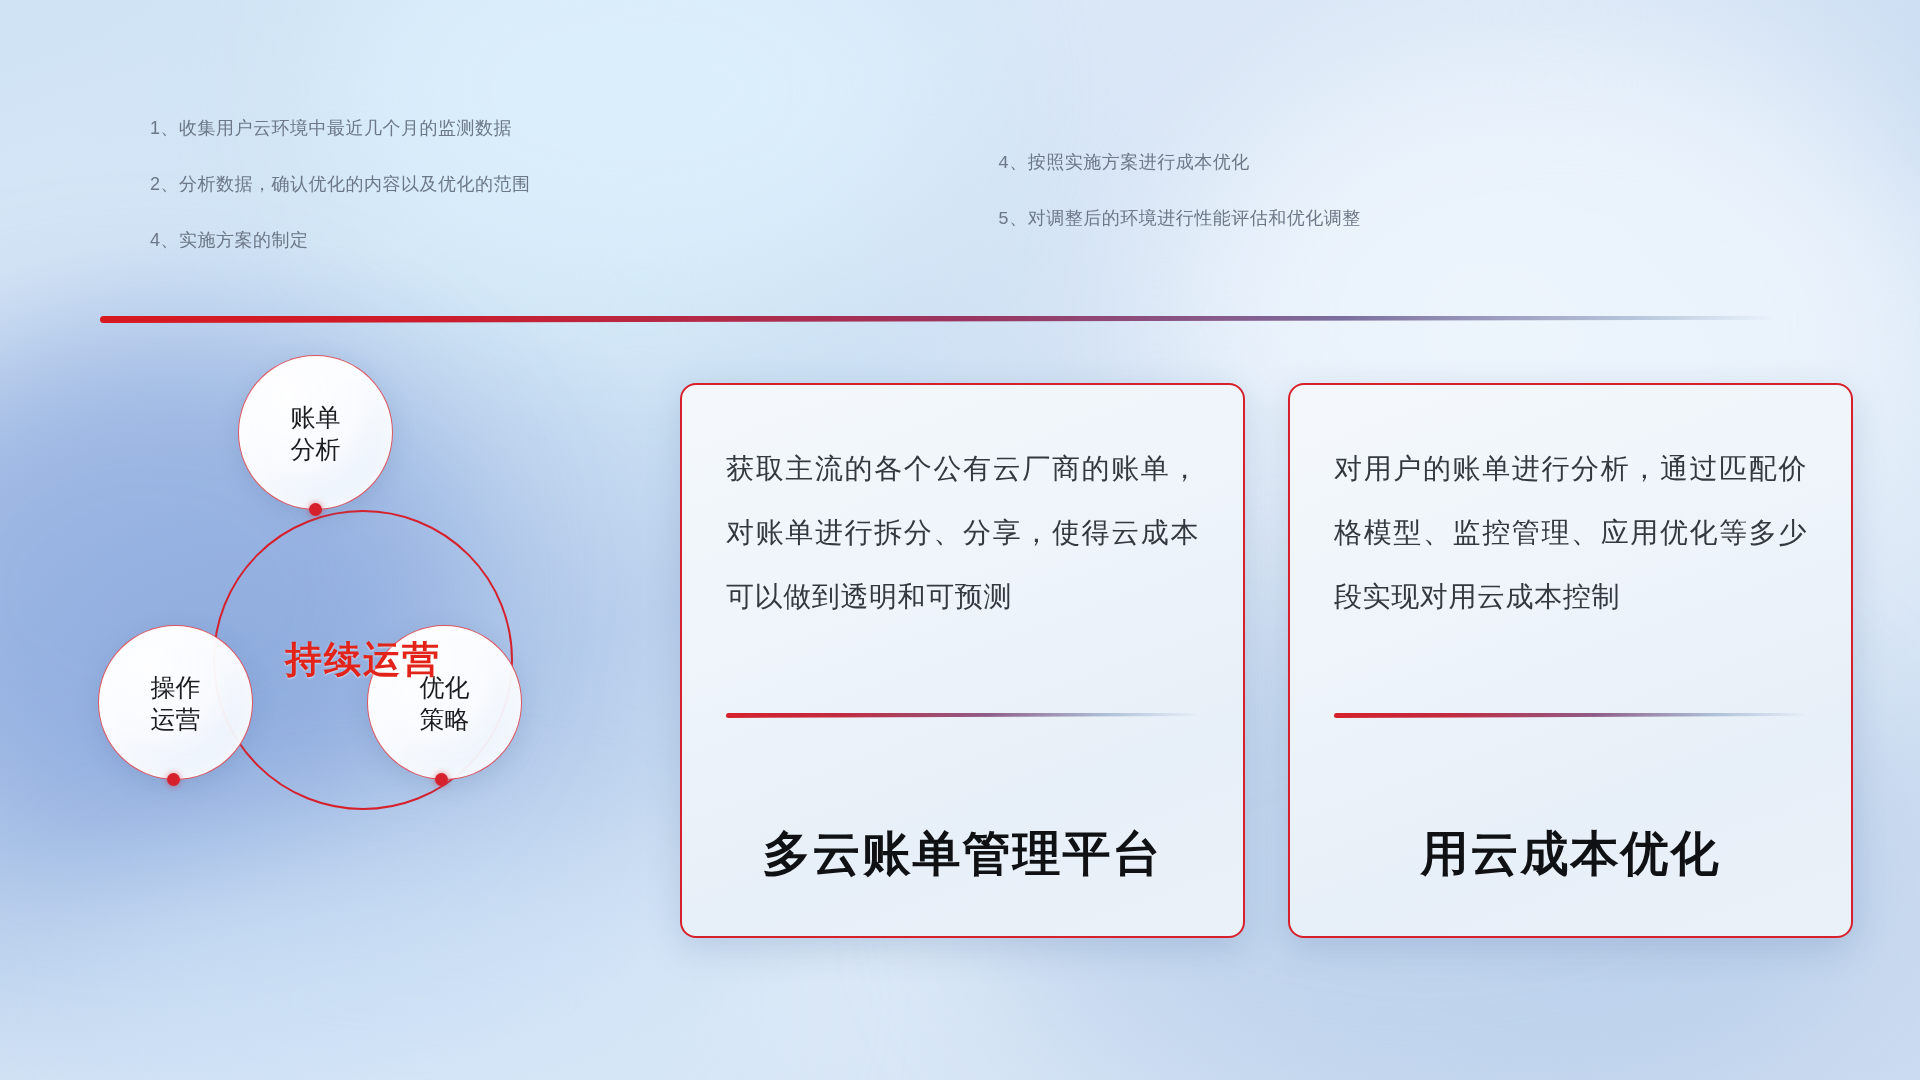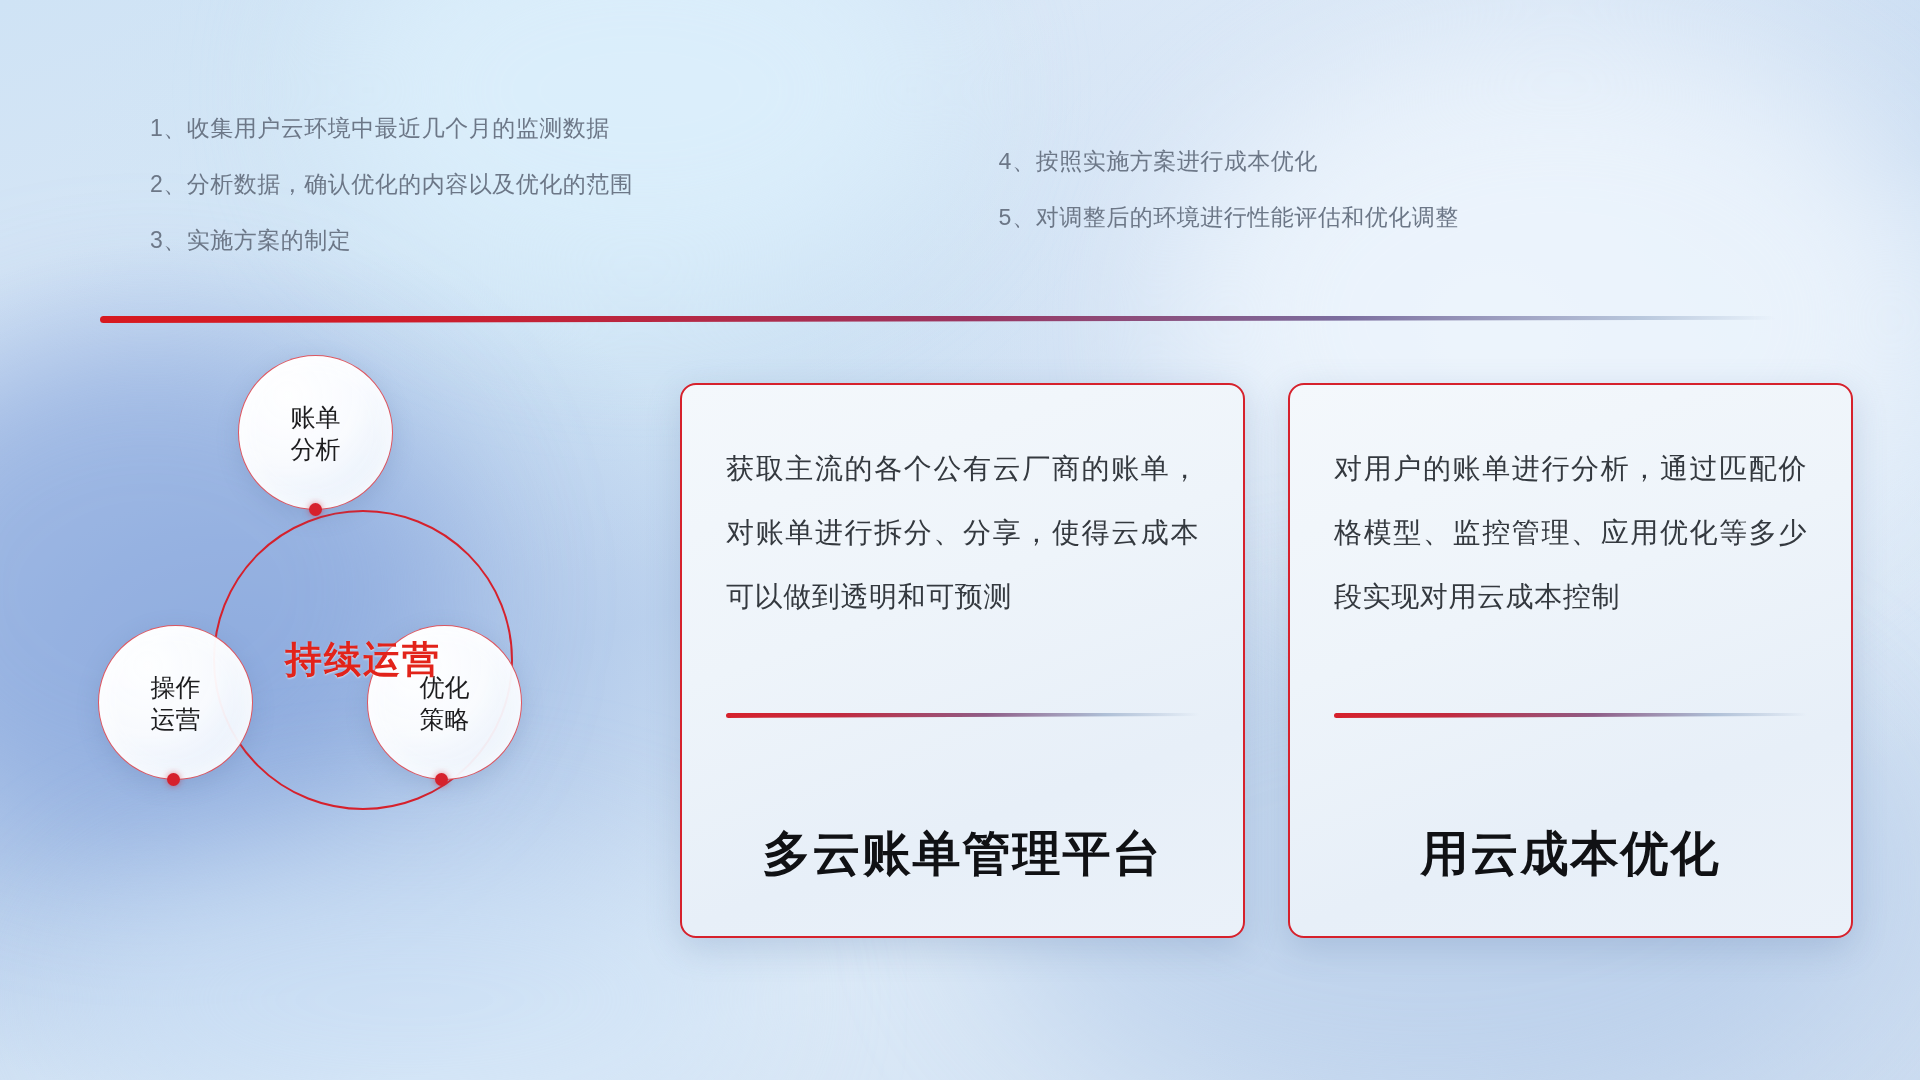--- a/index.html
+++ b/index.html
@@ -36,21 +36,21 @@
   .blob-1 { left: -160px; top: 330px;  width: 620px; height: 520px; background: rgba(131,163,219,0.55); }
   .blob-2 { left: 330px;  top: -120px; width: 620px; height: 420px; background: rgba(222,240,252,0.75); }
   .blob-3 { left: 1180px; top: 40px;   width: 760px; height: 560px; background: rgba(238,245,253,0.8); }
   .blob-4 { left: 980px;  top: 620px;  width: 900px; height: 520px; background: rgba(176,200,232,0.5); }
   .blob-5 { left: 60px;   top: 840px;  width: 700px; height: 320px; background: rgba(206,226,246,0.6); }
 
   
   .bullets {
     position: absolute;
     color: #6c7787;
-    font-size: 23px;
+    font-size: 18px;
     line-height: 56px;
     letter-spacing: 0.5px;
     white-space: nowrap;
   }
   .bullets-left  { left: 150px; top: 100px; }
   .bullets-right { left: 998px; top: 135px; font-family: Liberation Mono, monospace; }
   .bullet-line { display: block; }
 
   
   .divider {
@@ -186,21 +186,21 @@
 
   <div class="bg-blob blob-1"></div>
   <div class="bg-blob blob-2"></div>
   <div class="bg-blob blob-3"></div>
   <div class="bg-blob blob-4"></div>
   <div class="bg-blob blob-5"></div>
 
   <div class="bullets bullets-left">
     <span class="bullet-line">1、收集用户云环境中最近几个月的监测数据</span>
     <span class="bullet-line">2、分析数据，确认优化的内容以及优化的范围</span>
-    <span class="bullet-line">3、实施方案的制定</span>
+    <span class="bullet-line">4、实施方案的制定</span>
   </div>
 
   <div class="bullets bullets-right">
     <span class="bullet-line">4、按照实施方案进行成本优化</span>
     <span class="bullet-line">5、对调整后的环境进行性能评估和优化调整</span>
   </div>
 
   <div class="divider"></div>
 
   <div id="venn">

